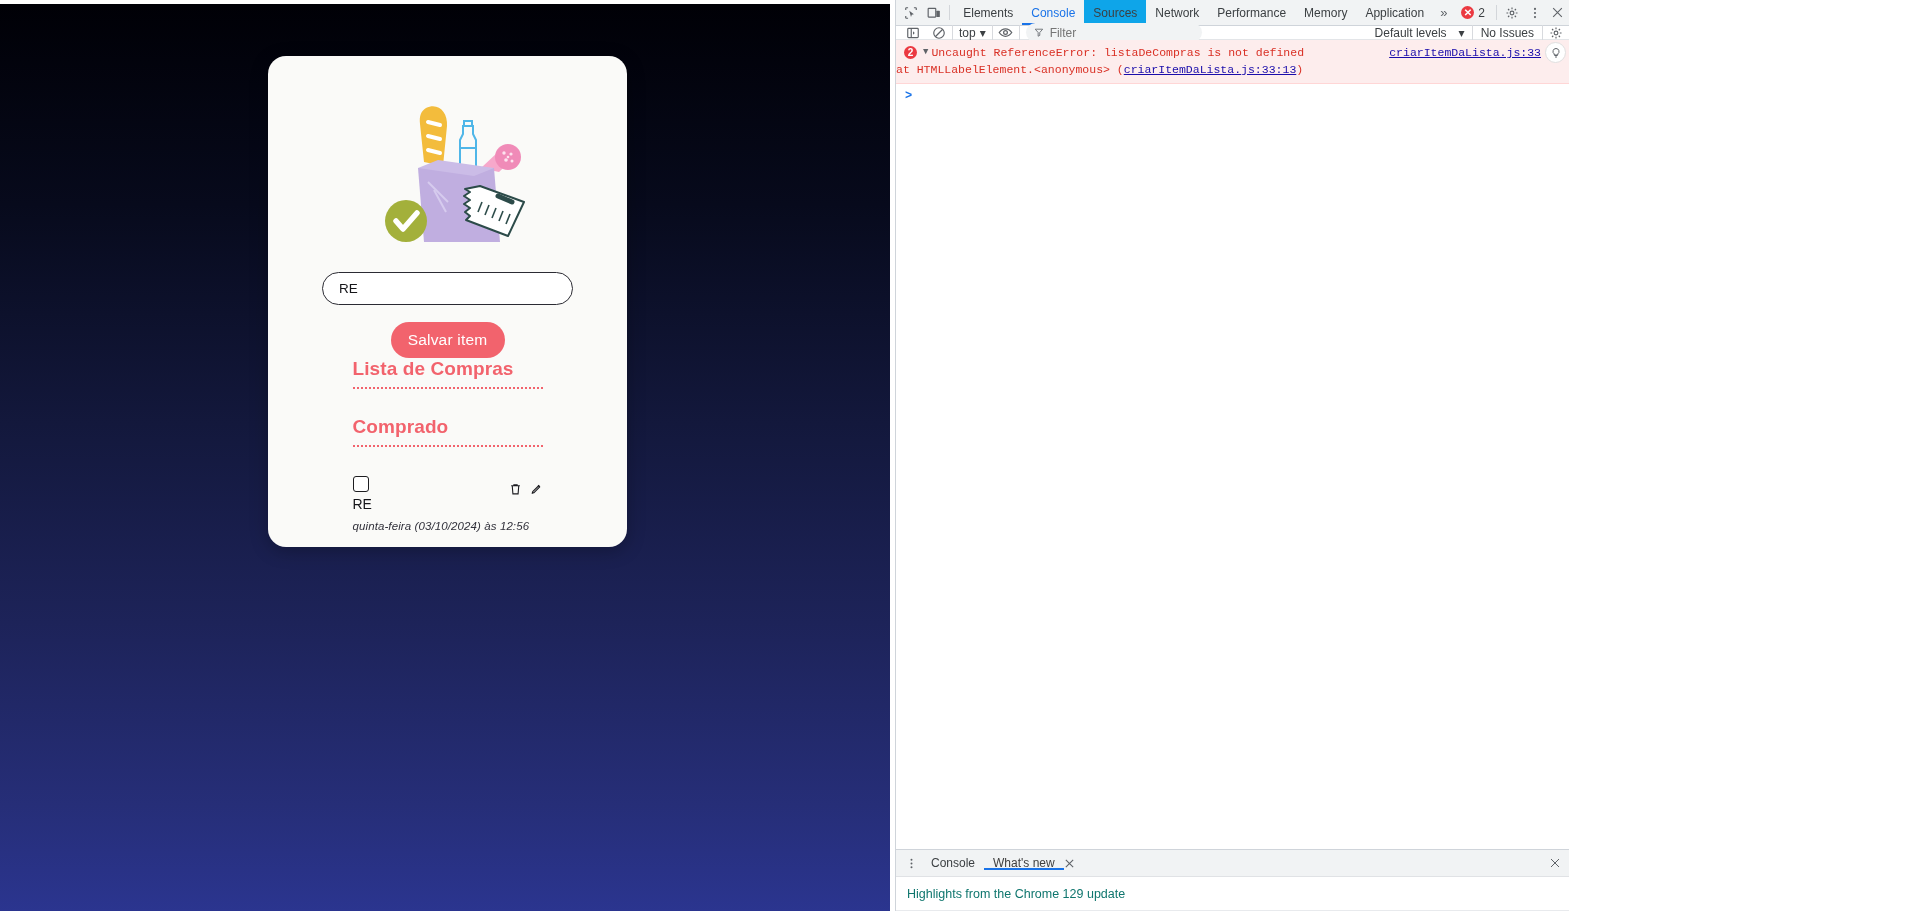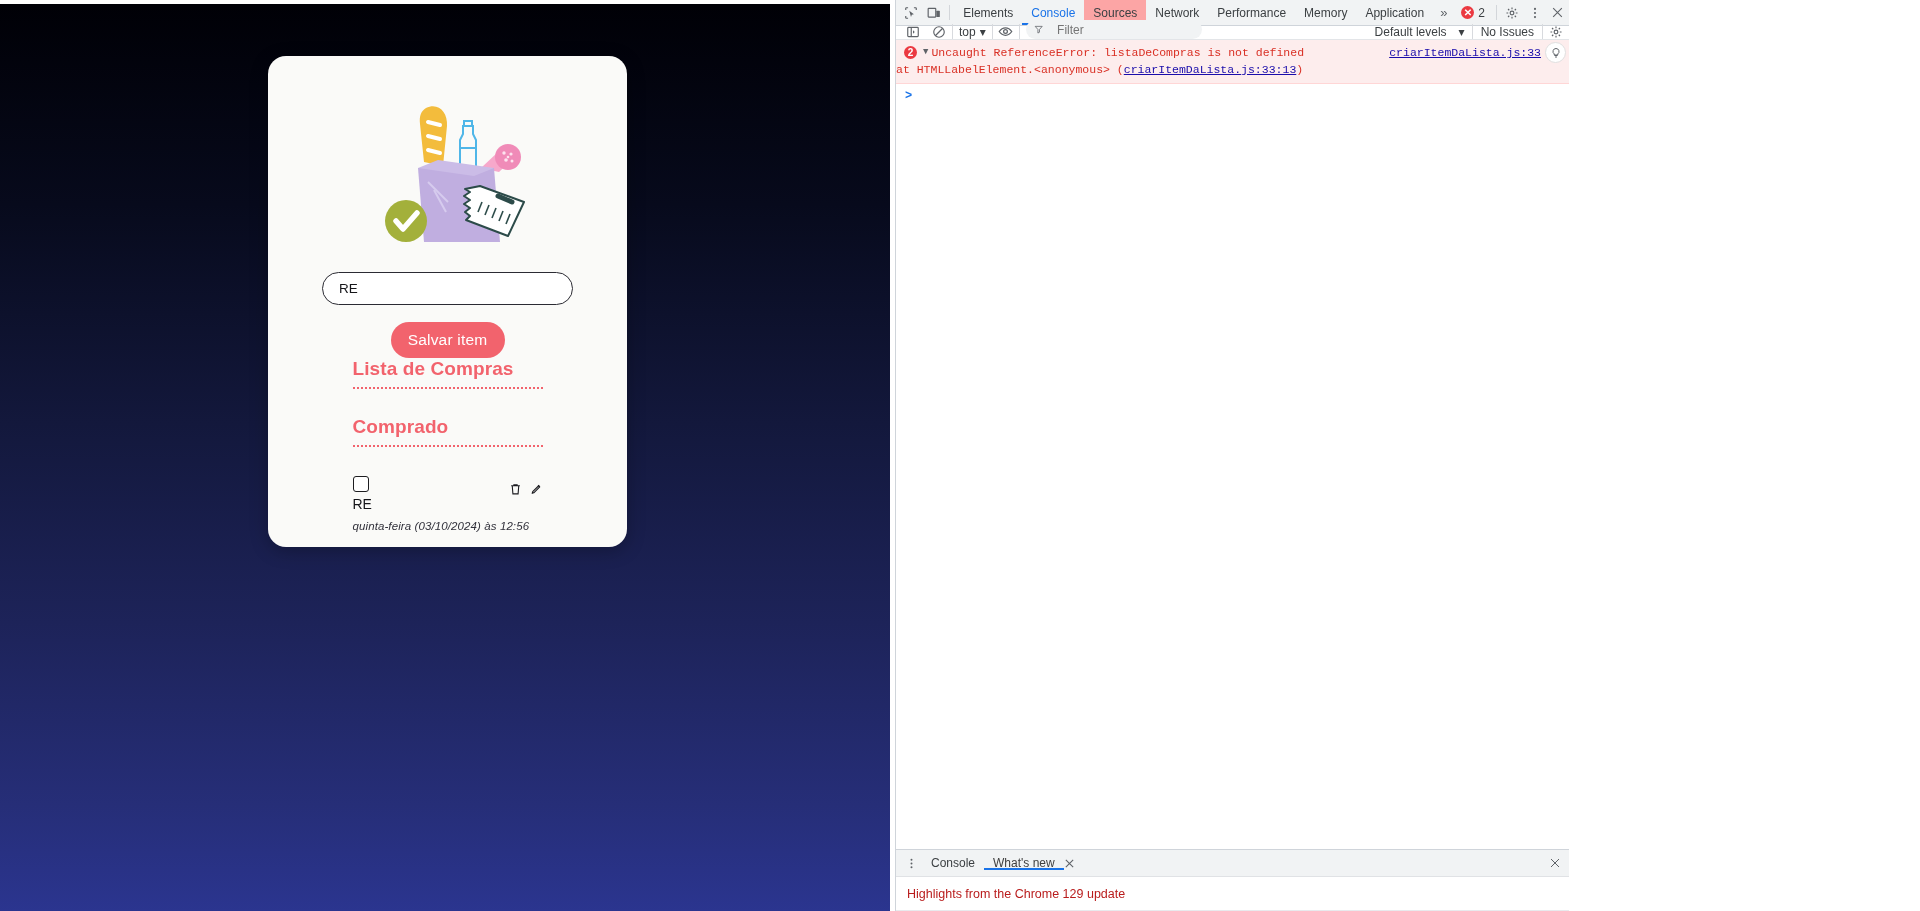--- a/index.html
+++ b/index.html
@@ -147,21 +147,21 @@
     font-size: 12px;
     color: #3c4043;
     cursor: pointer;
     white-space: nowrap;
   }
   .dt-tab.active {
     color: #1a73e8;
     box-shadow: inset 0 -2px 0 #1a73e8;
     background: #f1f3f4;
   }
-  .dt-tab.hover-tab { background: #fca5a5; }
+  .dt-tab.hover-tab { background: #0ea5e9; }
   .dt-more {
     display: flex; align-items: center; padding: 0 7px;
     font-size: 13px; color: #5f6368; cursor: pointer;
   }
   .dt-spacer { flex: 1; }
   .err-badge {
     display: flex; align-items: center; gap: 4px;
     padding: 0 7px; cursor: pointer;
   }
   .err-dot {
@@ -170,36 +170,36 @@
     font-size: 10px; line-height: 13px; text-align: center;
     font-weight: bold;
   }
   .err-count { font-size: 12px; color: #3c4043; }
 
   .dt-toolbar2 {
     height: 14px;
     background: #ffffff;
     border-bottom: 1px solid #e3e5e8;
     display: flex;
-    align-items: flex-end;
+    align-items: center;
     padding-left: 4px;
   }
   .ctx-select {
     display: flex; align-items: center; gap: 4px;
     font-size: 12px; color: #3c4043;
     padding: 0 6px; cursor: pointer;
   }
   .filter-box {
     flex: 1;
     height: 19px;
     margin: 0 6px;
     background: #f1f3f4;
     border-radius: 10px;
     display: flex; align-items: center;
-    padding: 0 8px; gap: 14px;
+    padding: 0 8px; gap: 6px;
     max-width: 300px;
   }
   .filter-input {
     border: none; background: transparent; outline: none;
     font-size: 12px; color: #3c4043;
     font-family: "Liberation Sans", sans-serif;
     width: 100%;
   }
   .lvl-select {
     display: flex; align-items: center; gap: 12px;
@@ -274,21 +274,21 @@
   .drw-tab {
     display: flex; align-items: center;
     padding: 0 9px; font-size: 12px; color: #3c4043; cursor: pointer;
   }
   .drw-tab.active { color: #404040; box-shadow: inset 0 -2px 0 #1a73e8; }
   .drw-close { display: flex; align-items: center; padding-right: 8px; cursor: pointer; }
   .drawer-content {
     height: 34px;
     display: flex; align-items: center;
     padding-left: 11px;
-    font-size: 12.5px; color: #b91c1c;
+    font-size: 12.5px; color: #0f766e;
     border-bottom: 1px solid #e8eaed;
   }
   .drw-close-right {
     position: absolute; right: 8px;
     display: flex; align-items: center; cursor: pointer;
   }
   .drawer-tabs-wrap { position: relative; display: flex; align-items: center; }
 </style>
 </head>
 <body>

